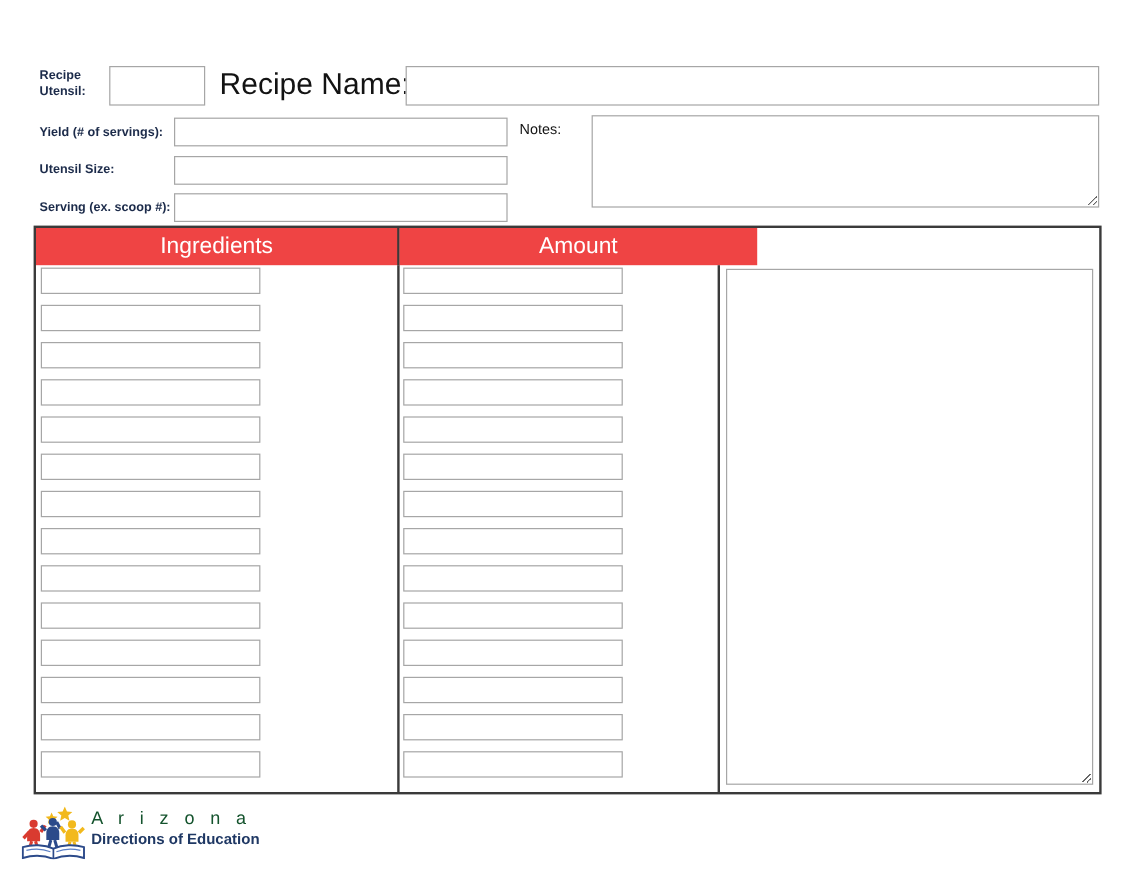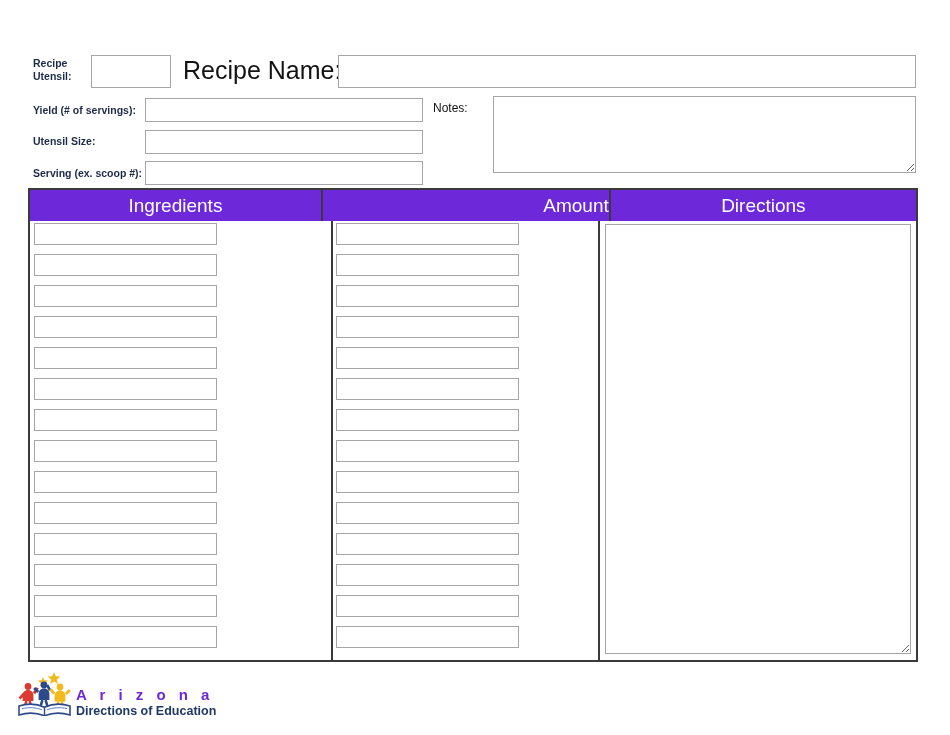--- a/index.html
+++ b/index.html
@@ -144,35 +144,35 @@
 
   .thead {
     position: absolute;
     left: 0; top: 0;
     width: 100%;
     height: 31px;
     display: flex;
   }
 
   .th {
-    background: #6d28d9;
+    background: #ef4444;
     color: #ffffff;
     font-size: 19px;
     line-height: 31px;
     text-align: center;
     box-sizing: border-box;
     border-right: 2px solid #3a3a3a;
     height: 31px;
     overflow: hidden;
     white-space: nowrap;
   }
   .th:last-child { border-right: none; }
 
   .th-ing  { width: 303px; }
-  .th-amt  { width: 298px; text-align: right; }
+  .th-amt  { width: 298px; }
   .th-dir  { width: 316px; }
 
   .tbody {
     position: absolute;
     left: 0; top: 31px;
     width: 100%;
     height: 439px;
     display: flex;
   }
 
@@ -225,26 +225,25 @@
     width: 56px; height: 44px;
   }
   .logo-text {
     position: absolute;
     left: 58px;
     top: 2px;
     width: 170px;
   }
   .logo-arizona {
     font-size: 15px;
-    font-weight: 700;
-    color: #6d28d9;
+    font-weight: 400;
+    color: #14532d;
     letter-spacing: 4.5px;
     line-height: 17px;
     white-space: nowrap;
-    margin-top: 12px;
   }
   .logo-dept {
     font-size: 12.5px;
     font-weight: 700;
     color: #1f3864;
     line-height: 15px;
     white-space: nowrap;
     margin-top: 1px;
   }
 </style>
@@ -277,21 +276,20 @@
 
     <div class="lbl-notes">Notes:</div>
     <textarea class="fieldbox box-notes" style=""></textarea>
   </div>
 
   <div class="table-wrap">
 
     <div class="thead">
       <div class="th th-ing">Ingredients</div>
       <div class="th th-amt">Amount</div>
-      <div class="th th-dir">Directions</div>
     </div>
 
     <div class="tbody">
       <div class="col-ing" id="col-ingredients"><input type="text" class="cellbox" value="" style=""><input type="text" class="cellbox" value="" style=""><input type="text" class="cellbox" value="" style=""><input type="text" class="cellbox" value="" style=""><input type="text" class="cellbox" value="" style=""><input type="text" class="cellbox" value="" style=""><input type="text" class="cellbox" value="" style=""><input type="text" class="cellbox" value="" style=""><input type="text" class="cellbox" value="" style=""><input type="text" class="cellbox" value="" style=""><input type="text" class="cellbox" value="" style=""><input type="text" class="cellbox" value="" style=""><input type="text" class="cellbox" value="" style=""><input type="text" class="cellbox" value="" style=""></div>
       <div class="col-amt" id="col-amounts"><input type="text" class="cellbox" value="" style=""><input type="text" class="cellbox" value="" style=""><input type="text" class="cellbox" value="" style=""><input type="text" class="cellbox" value="" style=""><input type="text" class="cellbox" value="" style=""><input type="text" class="cellbox" value="" style=""><input type="text" class="cellbox" value="" style=""><input type="text" class="cellbox" value="" style=""><input type="text" class="cellbox" value="" style=""><input type="text" class="cellbox" value="" style=""><input type="text" class="cellbox" value="" style=""><input type="text" class="cellbox" value="" style=""><input type="text" class="cellbox" value="" style=""><input type="text" class="cellbox" value="" style=""></div>
       <div class="col-dir">
         <textarea class="dirbox" style=""></textarea>
       </div>
     </div>
   </div>

